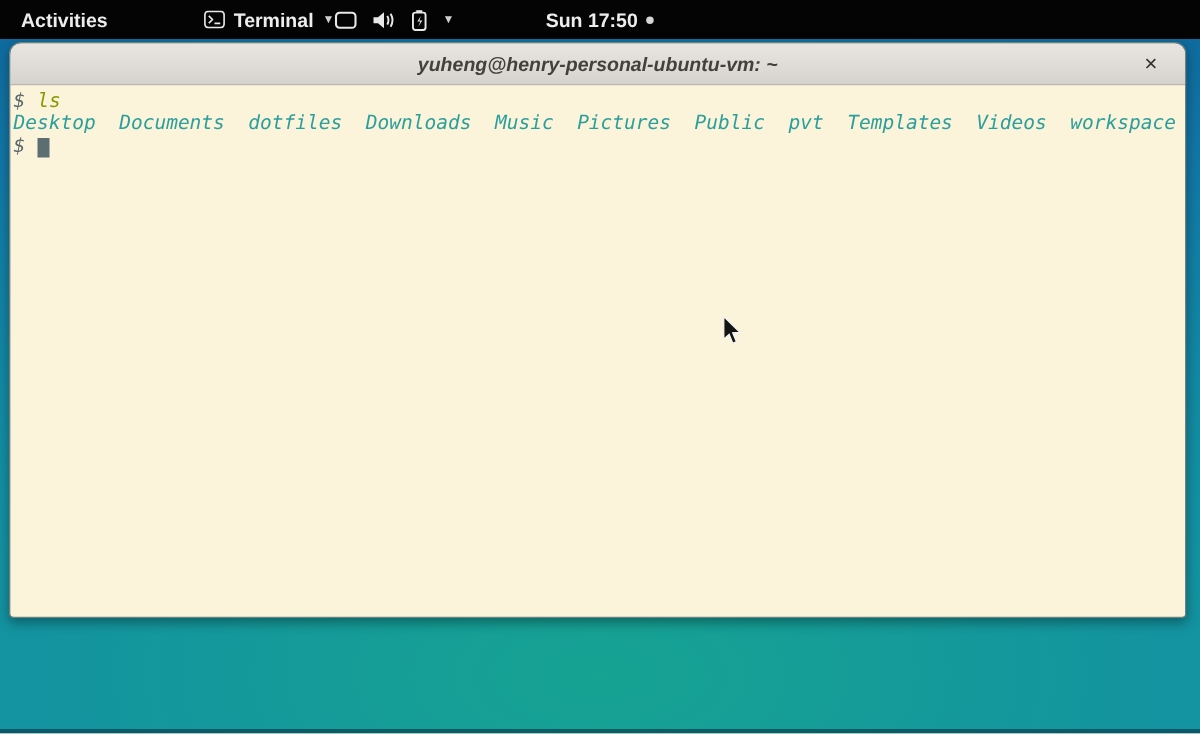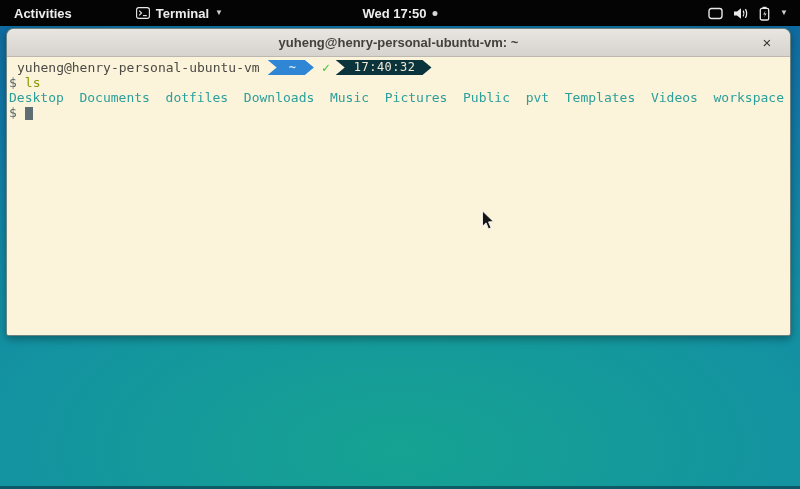--- a/index.html
+++ b/index.html
@@ -12,39 +12,39 @@
       var(--desk_center,#16a392) 0%,
       var(--desk_mid,#1390a3) 45%,
       var(--desk_edge,#1176a6) 78%,
       var(--desk_corner,#0e649a) 100%);}
   .desktop::after{content:"";position:absolute;left:0;right:0;bottom:0;height:3px;
     background:rgba(5,40,60,.55);}
 
   
   .topbar{position:absolute;left:0;top:0;width:100%;height:26px;
     background:var(--topbar_bg,#040404);color:var(--topbar_text,#ededed);
-    display:flex;align-items:center;justify-content:space-between;
+    display:flex;align-items:center;
     font-size:13px;box-sizing:border-box;padding:0 10px;}
   .tb-left{display:flex;align-items:center;gap:14px;height:100%;}
   .activities{font-weight:700;padding:0 4px;cursor:default;}
   .appmenu{display:flex;align-items:center;gap:6px;font-weight:700;padding-left:46px;}
   .tb-center{position:absolute;left:50%;top:0;transform:translateX(-50%);
     height:26px;display:flex;align-items:center;font-weight:700;}
   .notif-dot{width:5px;height:5px;border-radius:50%;background:#d6d6d6;
     margin-left:6px;display:inline-block;}
   .tb-right{display:flex;align-items:center;gap:10px;height:100%;padding-right:2px;}
   .chev{font-size:8px;line-height:1;color:#cfcfcf;}
   .tb-right svg,.appmenu svg{display:block;}
 
   
-  .window{position:absolute;left:6px;top:28px;width:785px;height:308px;
+  .window{position:absolute;left:6px;top:28px;width:785px;height:384px;
     border-radius:8px 8px 3px 3px;box-sizing:border-box;
     border:1px solid rgba(30,70,85,.65);
     box-shadow:0 3px 8px rgba(0,0,0,.35);
-    background:var(--term_bg,#fbf3da);overflow:hidden;}
+    background:var(--term_bg,#fbf3da);overflow:hidden;font-style:italic;}
   .titlebar{height:27px;background:linear-gradient(var(--titlebar_top,#e9e6e2),var(--titlebar_bot,#d6d2ce));
     border-bottom:1px solid #bcb7b1;position:relative;
     display:flex;align-items:center;justify-content:center;}
   .title{font-size:13px;font-weight:700;color:var(--titlebar_text,#44413b);}
   .close-btn{position:absolute;right:12px;top:0;height:27px;width:22px;
     display:flex;align-items:center;justify-content:center;
     font-size:15px;color:#35332f;cursor:default;}
 
   
   .screen{position:relative;height:356px;background:var(--term_bg,#fbf3da);
@@ -83,21 +83,21 @@
             <path d="M3.2 3.6 L5.6 6 L3.2 8.4" fill="none" stroke="#e8e8e8" stroke-width="1.1"></path>
             <path d="M7 8.6 H10.8" stroke="#e8e8e8" stroke-width="1.1"></path>
           </svg>
         </span>
         <span>Terminal</span>
         <span class="chev">▼</span>
       </span>
     </div>
 
     <div class="tb-center">
-      <span>Wed 17:50</span>
+      <span>Sun 17:50</span>
       <span class="notif-dot"></span>
     </div>
 
     <div class="tb-right">
       <span>
         <svg width="15" height="13" viewBox="0 0 15 13">
           <rect x="1" y="1.5" width="13" height="10" rx="2.4" fill="none" stroke="#e8e8e8" stroke-width="1.4"></rect>
         </svg>
       </span>
       <span>
@@ -119,22 +119,20 @@
   </div>
 
   <div class="window">
     <div class="titlebar">
       <span class="title">yuheng@henry-personal-ubuntu-vm: ~</span>
       <span class="close-btn">×</span>
     </div>
 
     <div class="screen">
 
-      <div class="row"><span class="t-user">yuheng@henry-personal-ubuntu-vm</span><span class="pseg seg-path">~</span><span class="check">✓</span><span class="pseg seg-time">17:40:32</span>
-      </div>
 
       <div class="row"><span class="dollar">$</span><span class="cmd">ls</span>
       </div>
 
       <div class="row"><span class="dir">Desktop</span>  <span class="dir">Documents</span>  <span class="dir">dotfiles</span>  <span class="dir">Downloads</span>  <span class="dir">Music</span>  <span class="dir">Pictures</span>  <span class="dir">Public</span>  <span class="dir">pvt</span>  <span class="dir">Templates</span>  <span class="dir">Videos</span>  <span class="dir">workspace</span></div>
 
 
       <div class="row"><span class="dollar">$</span><span class="cursor-block"></span>
       </div>
 

